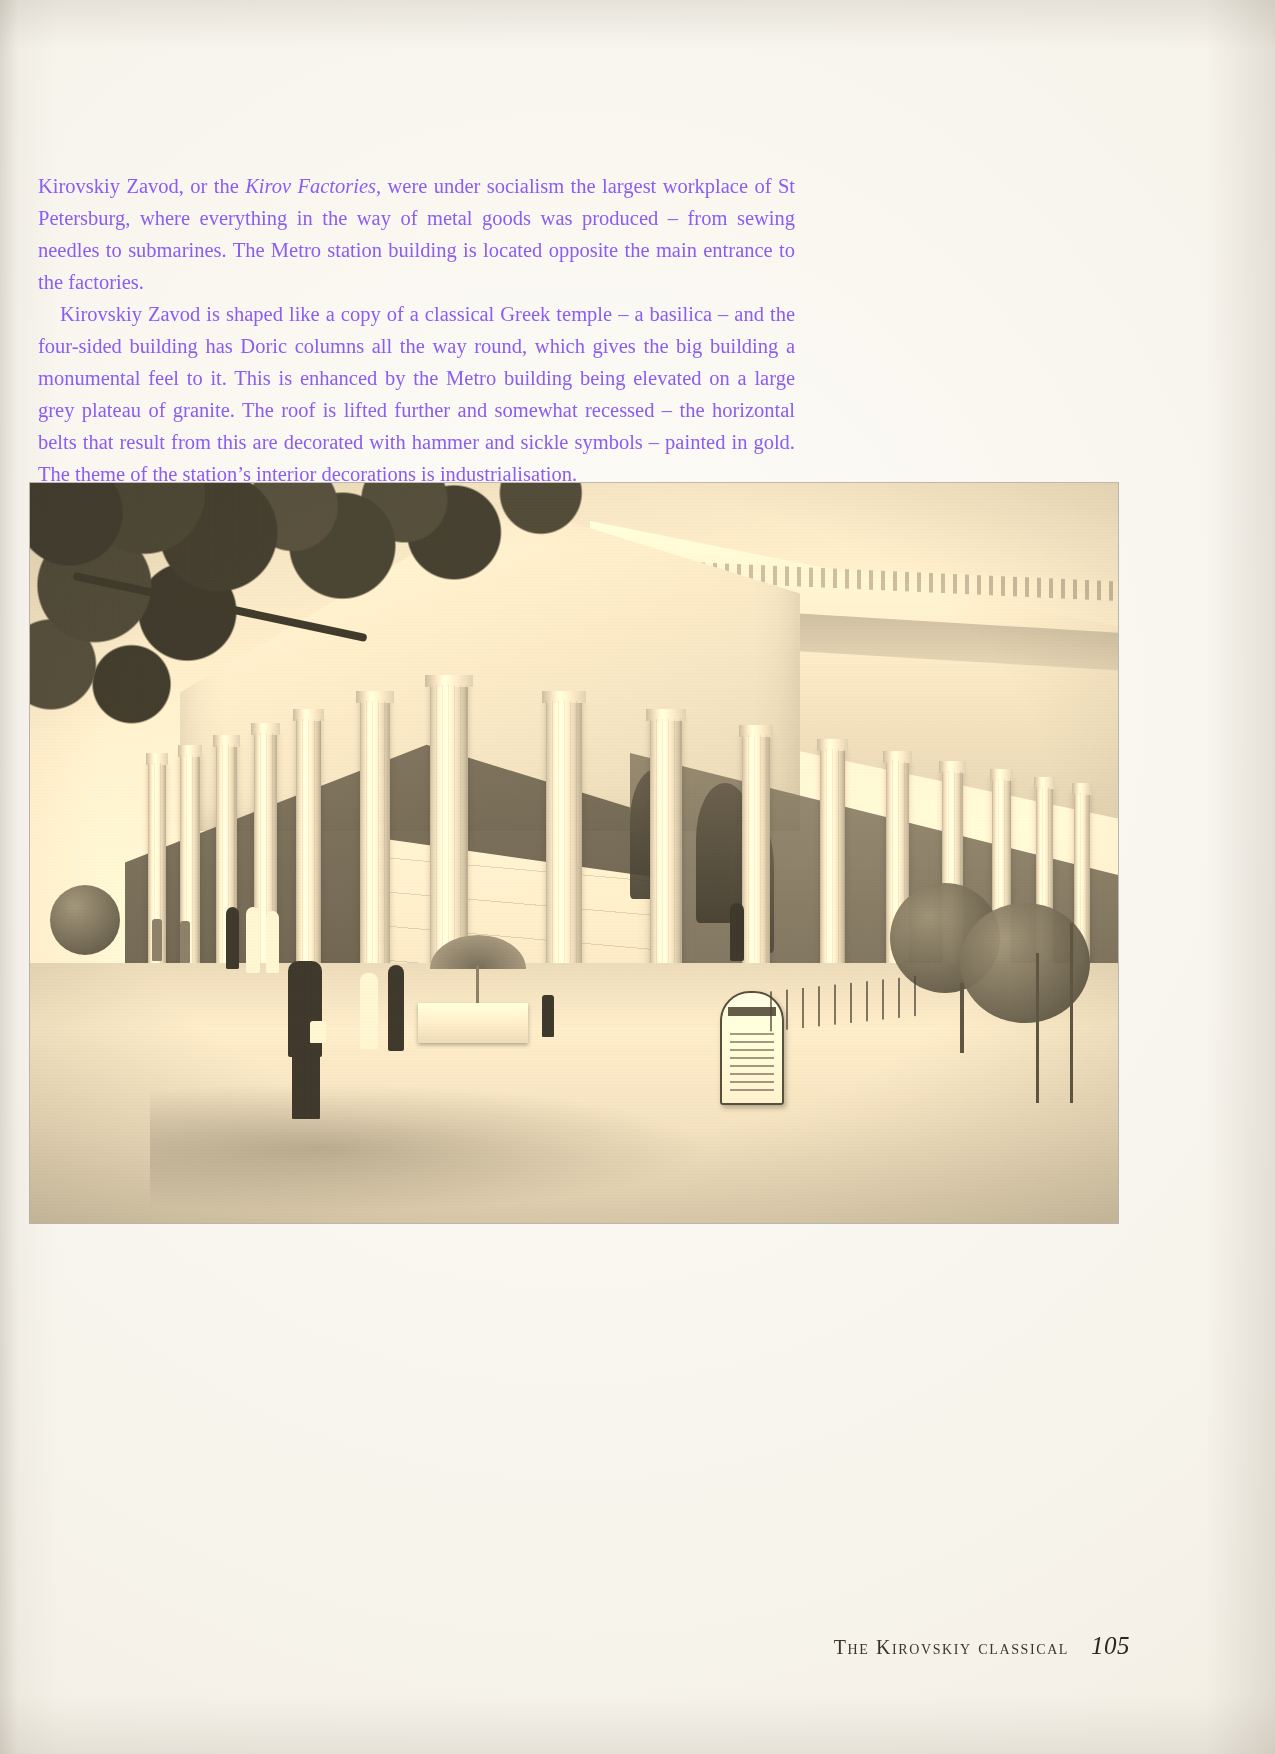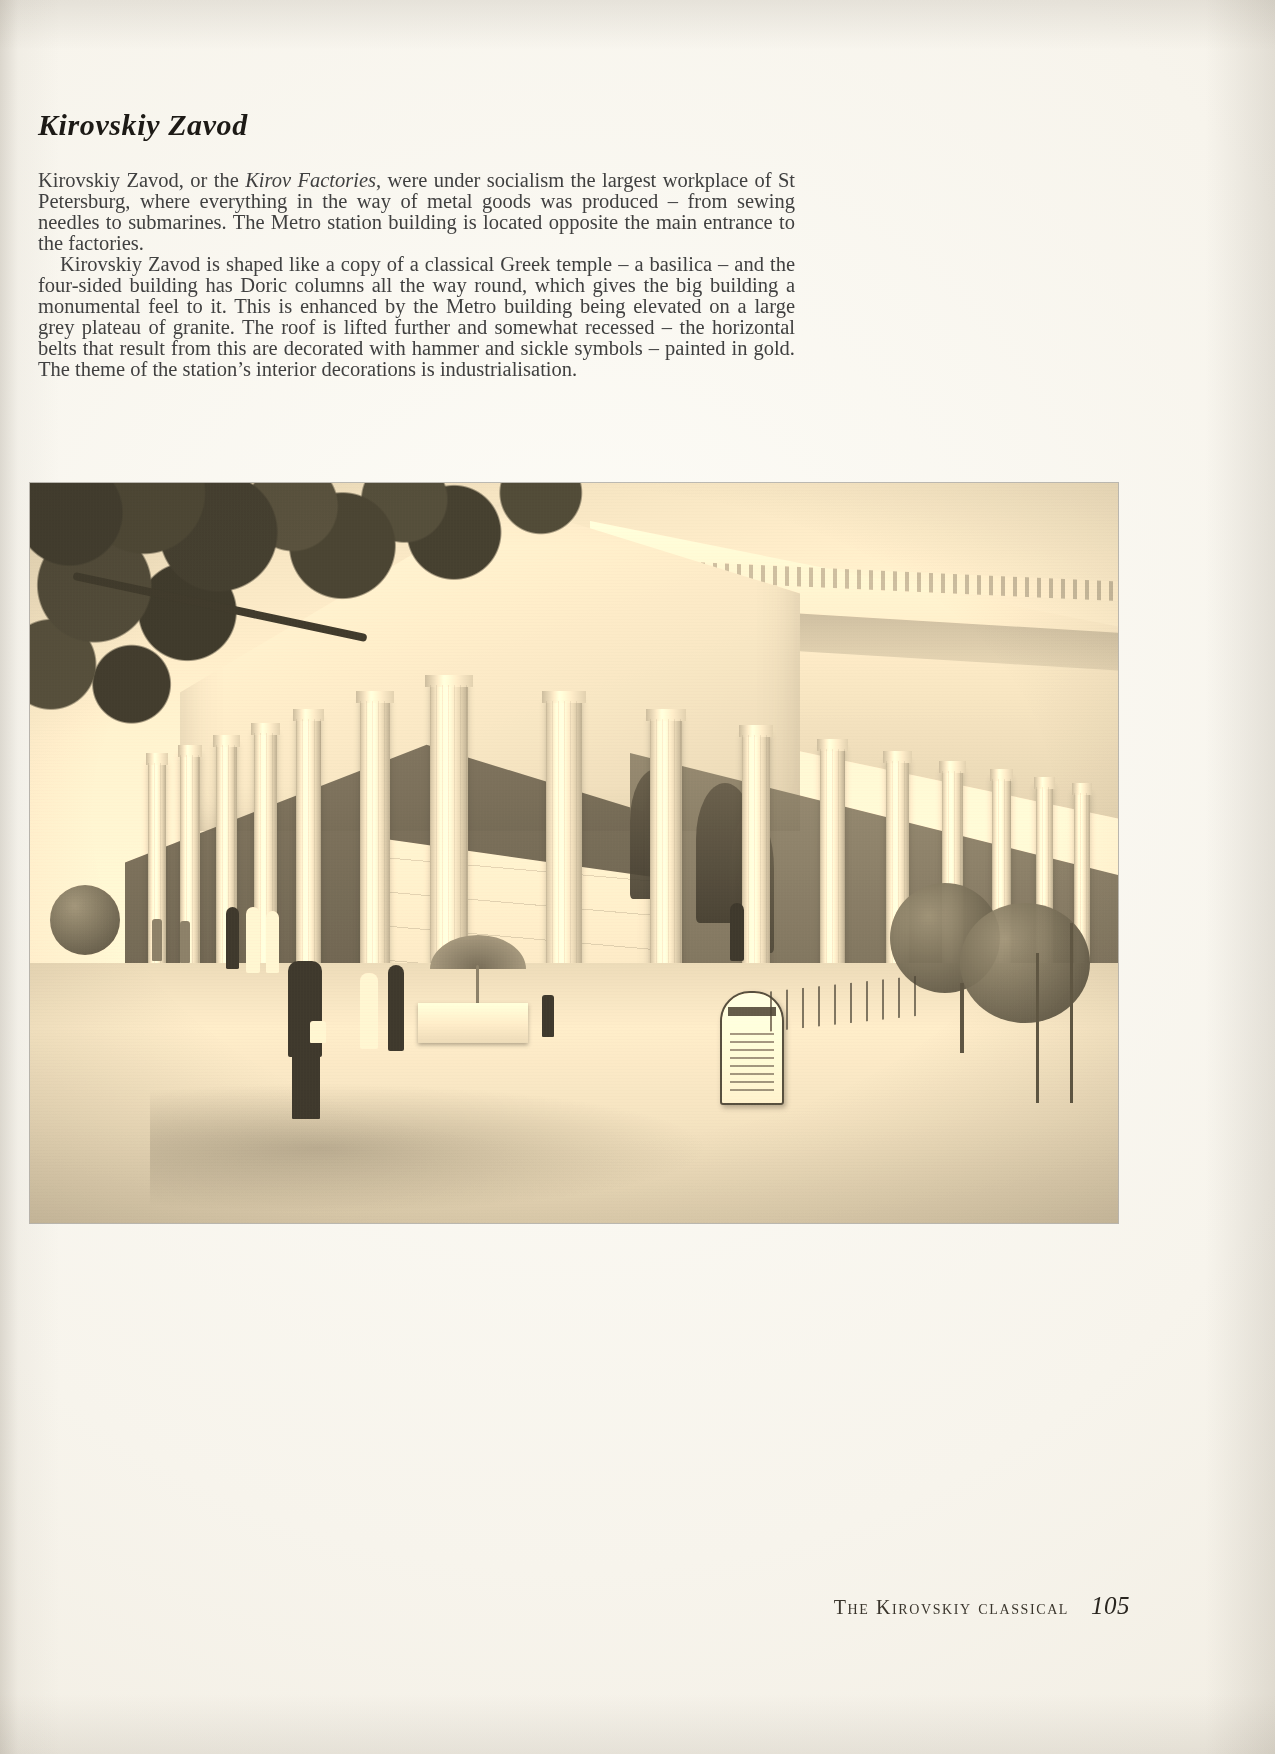--- a/index.html
+++ b/index.html
@@ -53,22 +53,22 @@
     color: #1d1a16;
   }
 
   
   .body-text {
     position: absolute;
     left: 38px;
     top: 170px;
     width: 757px;
     font-size: 20.5px;
-    line-height: 21px;
-    color: #404040;
+    line-height: 32px;
+    color: #8b5cf6;
     text-align: justify;
   }
   .body-text p {
     margin: 0;
   }
   .body-text p + p {
     text-indent: 22px;
   }
   .body-text em {
     font-style: italic;
@@ -366,30 +366,30 @@
     font-size: 20px;
     letter-spacing: 1.6px;
     color: #3a352c;
   }
   .footer .folio {
     display: inline-block;
     margin-left: 22px;
     font-style: italic;
     font-size: 25px;
     letter-spacing: 0.5px;
+    margin-top: 40px;
   }
 </style>
 </head>
 <body>
 
 <div id="page"></div>
 
 <div id="content">
 
-  <h1 class="heading">Kirovskiy Zavod</h1>
 
   <div class="body-text">
     <p>
       <span>Kirovskiy Zavod, or the </span><em>Kirov Factories</em><span>, were under socialism the largest workplace of St Petersburg, where everything in the way of metal goods was produced – from sewing needles to submarines. The Metro station building is located opposite the main entrance to the factories.</span>
     </p>
     <p>Kirovskiy Zavod is shaped like a copy of a classical Greek temple – a basilica – and the four-sided building has Doric columns all the way round, which gives the big building a monumental feel to it. This is enhanced by the Metro building being elevated on a large grey plateau of granite. The roof is lifted further and somewhat recessed – the horizontal belts that result from this are decorated with hammer and sickle symbols – painted in gold. The theme of the station’s interior decorations is industrialisation.</p>
   </div>
 
   <figure class="photo" style="margin:0;">
     <div class="sepia-wrap">

